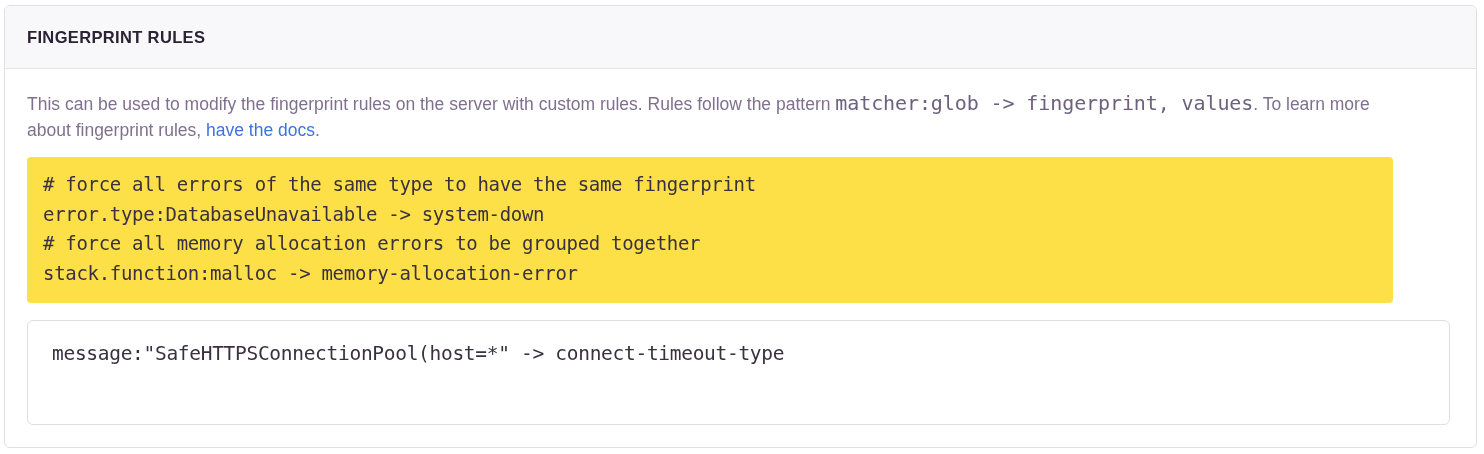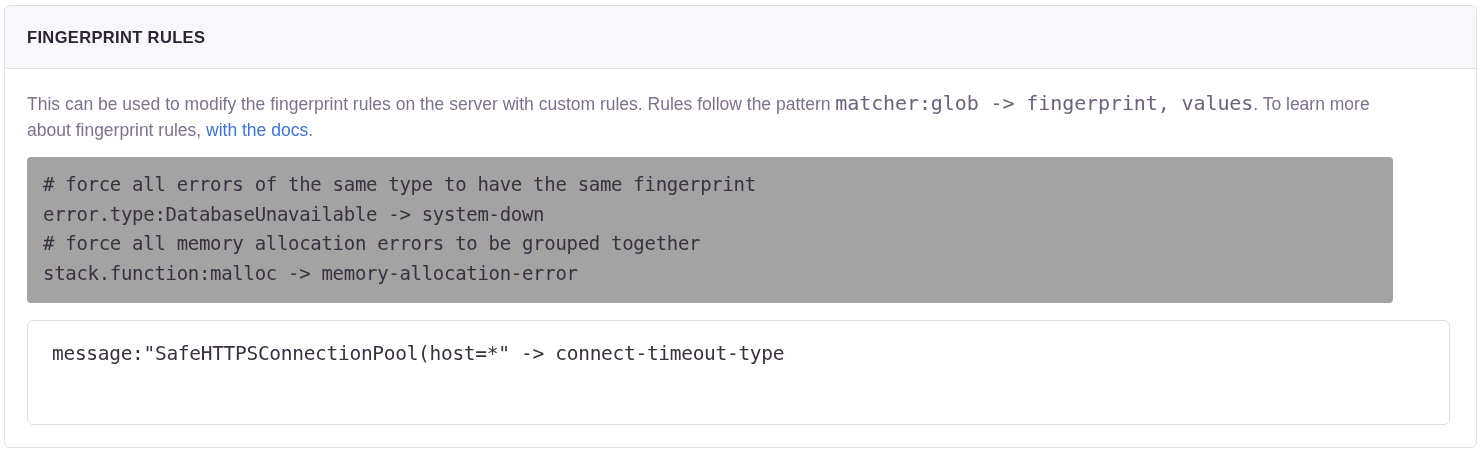--- a/index.html
+++ b/index.html
@@ -83,21 +83,21 @@
     text-decoration: none;
     cursor: pointer;
   }
 
   
   .code-block {
     box-sizing: border-box;
     width: 1366px;
     margin: 0;
     padding: 13px 16px 15px 16px;
-    background: #a3a3a3;
+    background: #fde047;
     border-radius: 4px;
     font-family: "DejaVu Sans Mono", "Liberation Mono", monospace;
     font-size: 19px;
     line-height: 29.5px;
     color: #3a3140;
     letter-spacing: -0.3px;
     white-space: pre;
     overflow: hidden;
   }
 
@@ -131,21 +131,21 @@
 
   <section class="panel">
 
     <header class="panel-header">
       <h2 class="panel-title">FINGERPRINT RULES</h2>
     </header>
 
     <div class="panel-body">
 
       <p class="description">
-        <span>This can be used to modify the fingerprint rules on the server with custom rules. Rules follow the pattern </span><span class="inline-code">matcher:glob -&gt; fingerprint, values</span><span>. To learn more about fingerprint rules, </span><a class="doc-link" href="#">with the docs</a><span>.</span>
+        <span>This can be used to modify the fingerprint rules on the server with custom rules. Rules follow the pattern </span><span class="inline-code">matcher:glob -&gt; fingerprint, values</span><span>. To learn more about fingerprint rules, </span><a class="doc-link" href="#">have the docs</a><span>.</span>
       </p>
 
       <pre class="code-block"># force all errors of the same type to have the same fingerprint
 error.type:DatabaseUnavailable -&gt; system-down
 # force all memory allocation errors to be grouped together
 stack.function:malloc -&gt; memory-allocation-error</pre>
 
       <textarea class="rules-field" spellcheck="false" placeholder="matcher:glob -&gt; fingerprint, values" style="">message:"SafeHTTPSConnectionPool(host=*" -&gt; connect-timeout-type</textarea>
 
     </div>

